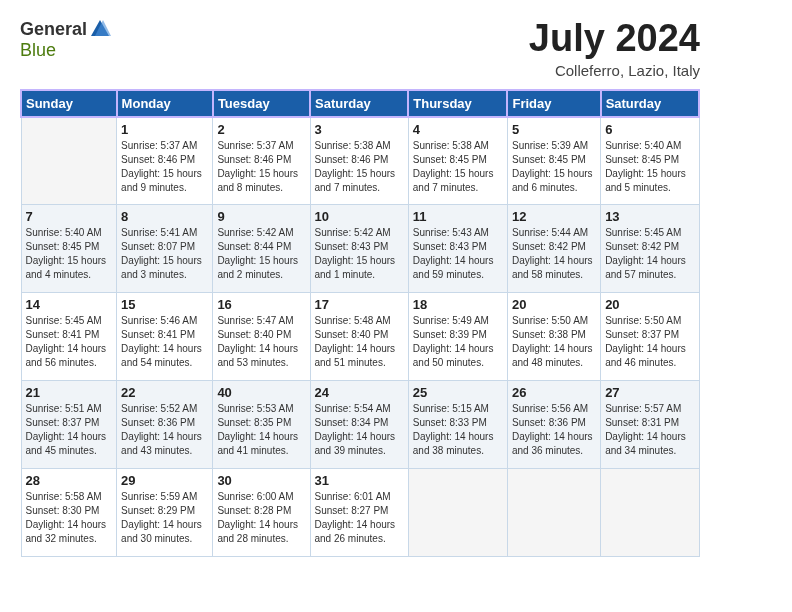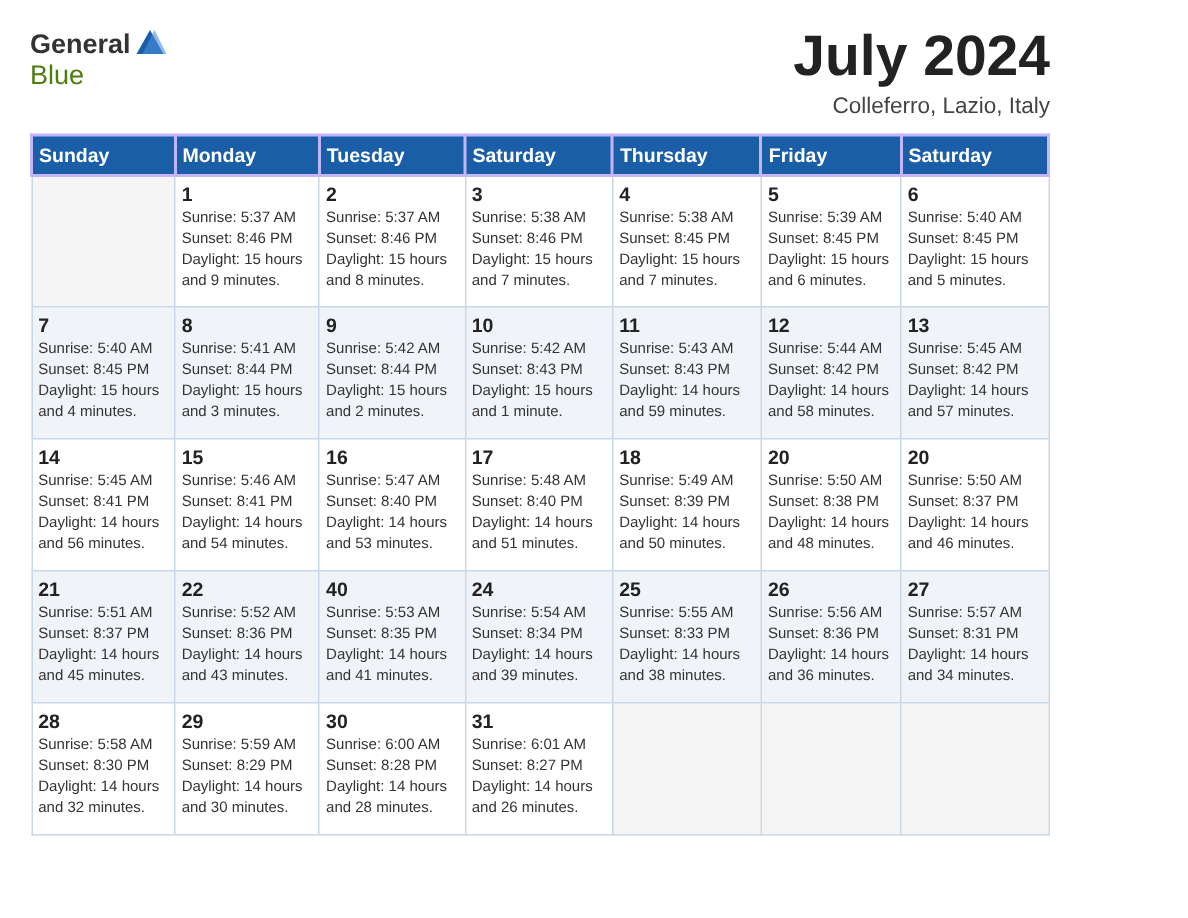--- a/index.html
+++ b/index.html
@@ -182,21 +182,21 @@
         <tr>
           <td>
             <span class="day-number">7</span>
             <div class="day-info" style="white-space: pre-line;">Sunrise: 5:40 AM
 Sunset: 8:45 PM
 Daylight: 15 hours and 4 minutes.</div>
           </td>
           <td>
             <span class="day-number">8</span>
             <div class="day-info" style="white-space: pre-line;">Sunrise: 5:41 AM
-Sunset: 8:44 PM
+Sunset: 8:07 PM
 Daylight: 15 hours and 3 minutes.</div>
           </td>
           <td>
             <span class="day-number">9</span>
             <div class="day-info" style="white-space: pre-line;">Sunrise: 5:42 AM
 Sunset: 8:44 PM
 Daylight: 15 hours and 2 minutes.</div>
           </td>
           <td>
             <span class="day-number">10</span>
@@ -287,21 +287,21 @@
 Daylight: 14 hours and 41 minutes.</div>
           </td>
           <td>
             <span class="day-number">24</span>
             <div class="day-info" style="white-space: pre-line;">Sunrise: 5:54 AM
 Sunset: 8:34 PM
 Daylight: 14 hours and 39 minutes.</div>
           </td>
           <td>
             <span class="day-number">25</span>
-            <div class="day-info" style="white-space: pre-line;">Sunrise: 5:55 AM
+            <div class="day-info" style="white-space: pre-line;">Sunrise: 5:15 AM
 Sunset: 8:33 PM
 Daylight: 14 hours and 38 minutes.</div>
           </td>
           <td>
             <span class="day-number">26</span>
             <div class="day-info" style="white-space: pre-line;">Sunrise: 5:56 AM
 Sunset: 8:36 PM
 Daylight: 14 hours and 36 minutes.</div>
           </td>
           <td>

